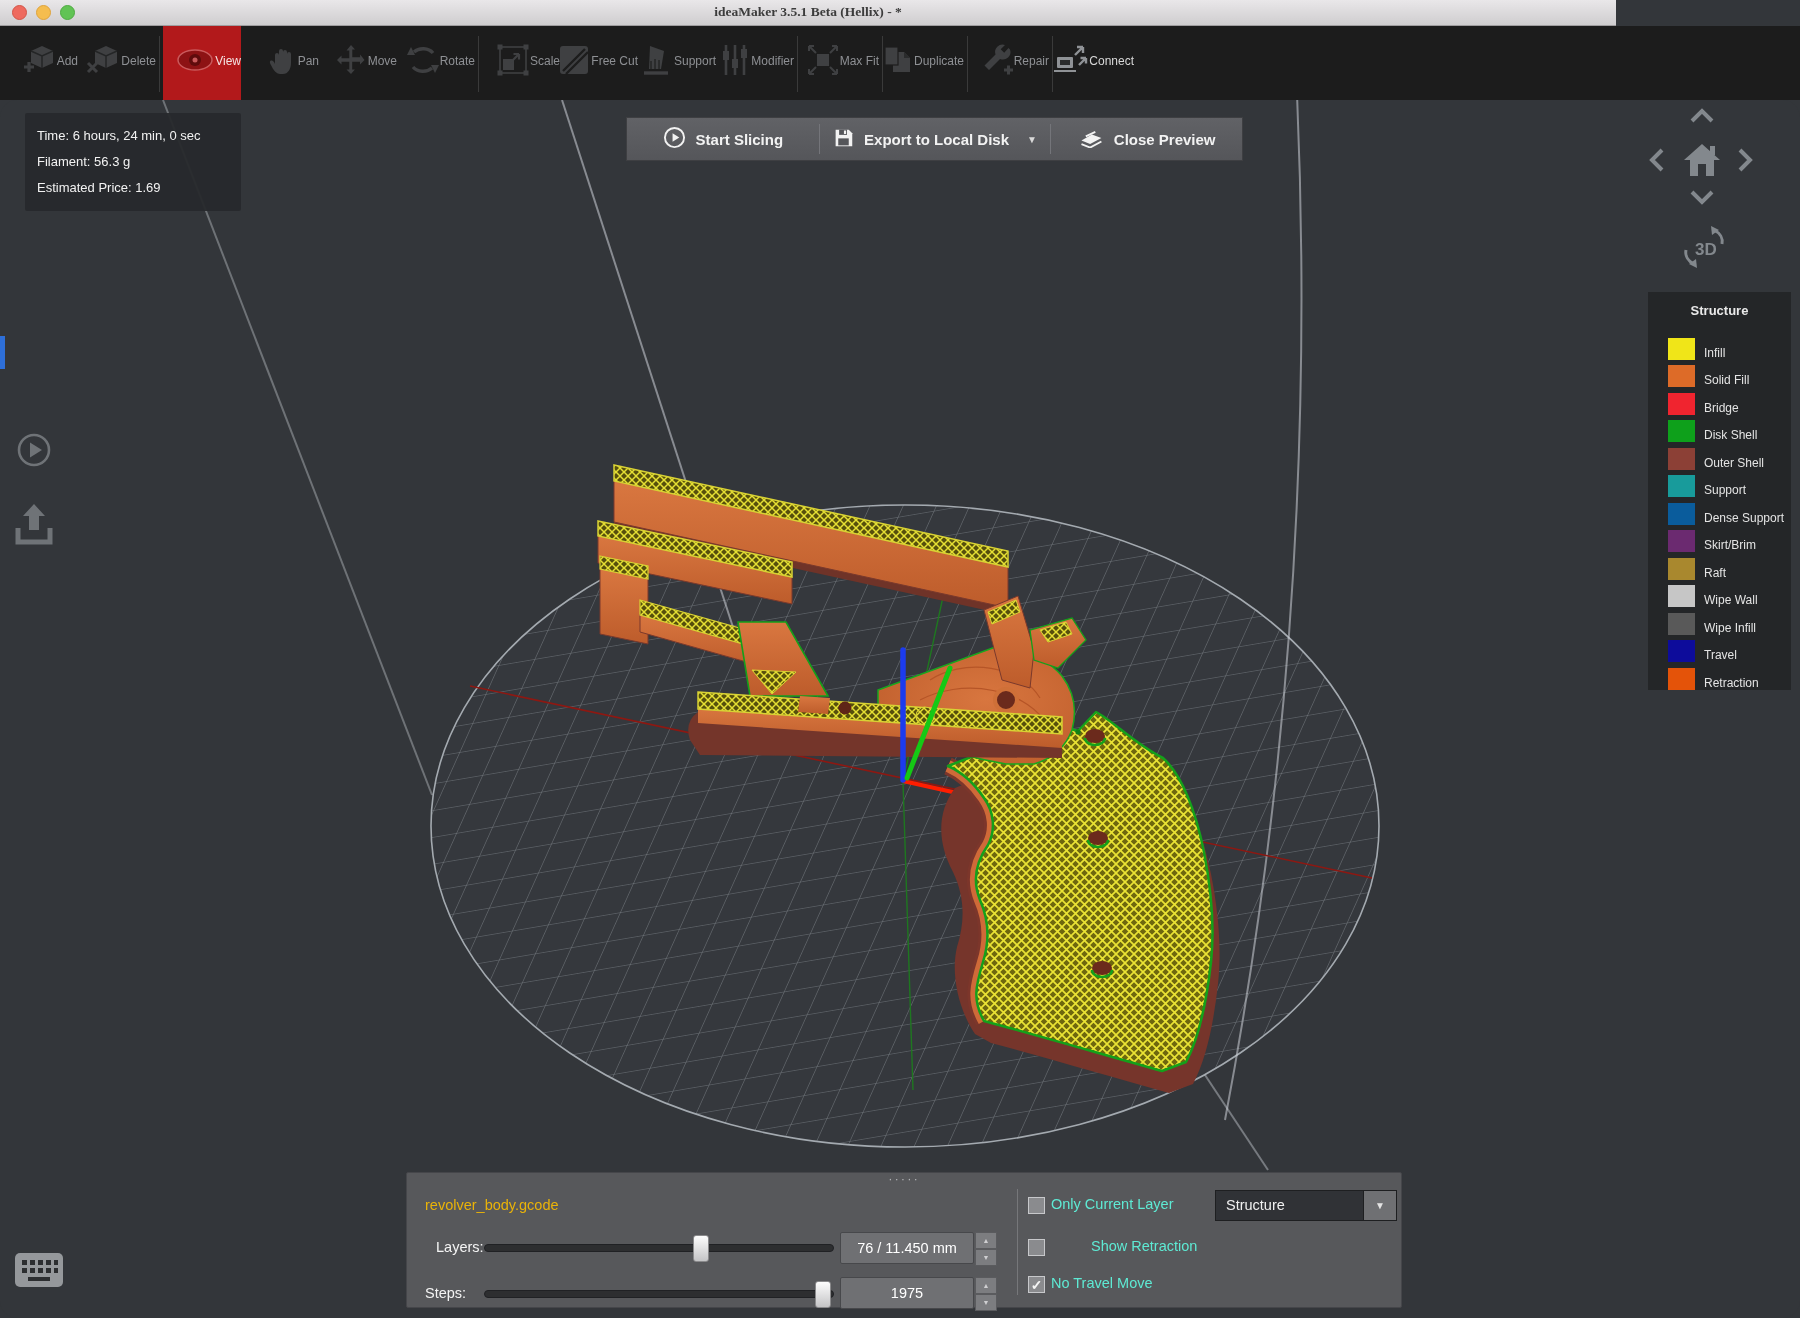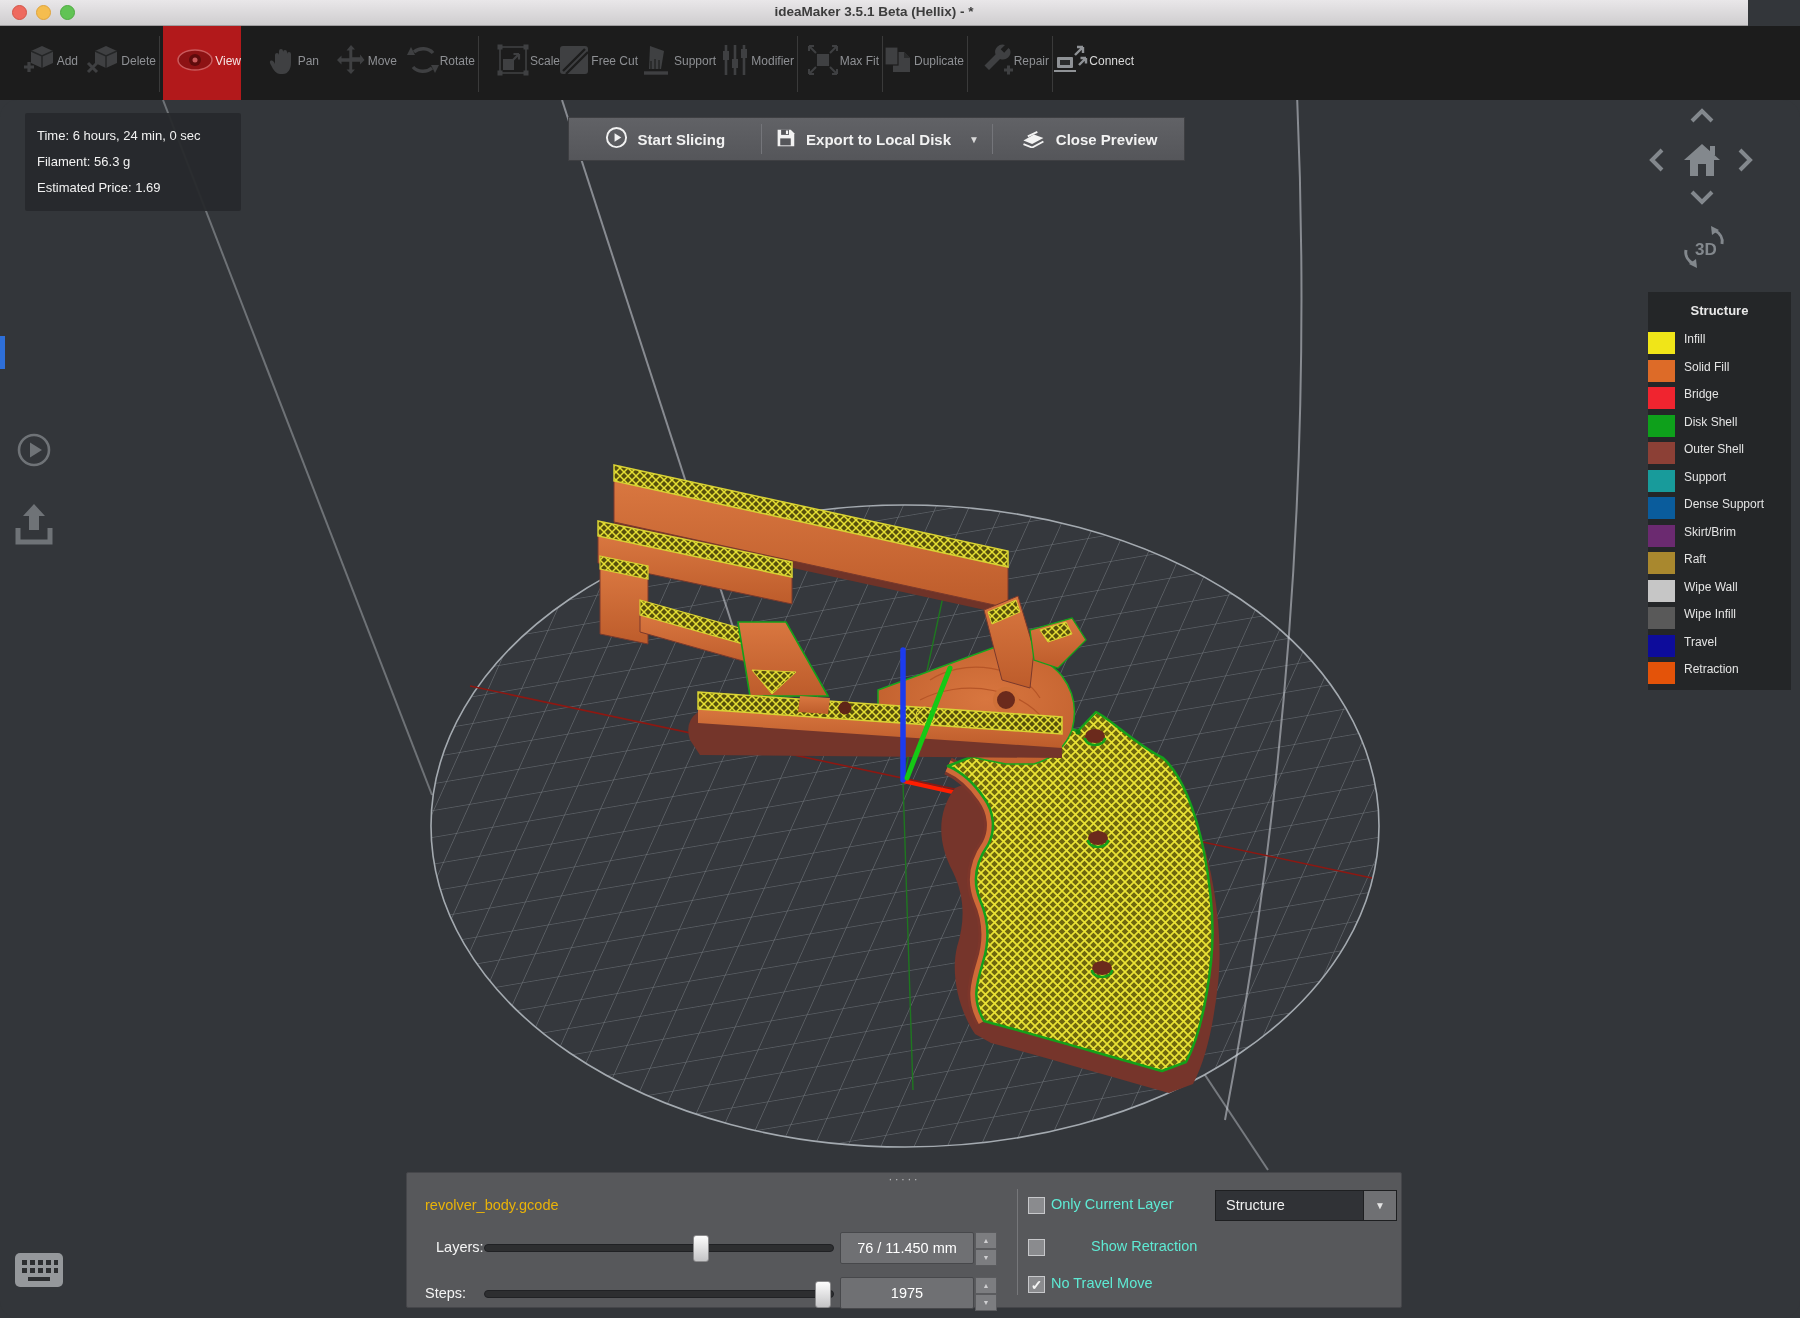--- a/index.html
+++ b/index.html
@@ -1,21 +1,21 @@
 <!DOCTYPE html>
 <html><head>
 <meta charset="utf-8">
 <style>
   * { margin:0; padding:0; box-sizing:border-box; }
   html,body { width:1800px; height:1318px; overflow:hidden; background:#33363a;
               font-family:"Liberation Sans", sans-serif; }
 
   
-  #titlebar { position:absolute; left:0; top:0; width:1748px; height:26px;
-    background:linear-gradient(#e9e7e9,#cfcdcf); border-bottom:1px solid #9f9d9f; z-index:40;}
+  #titlebar { position:absolute; left:0; top:0; width:1616px; height:26px;
+    background:linear-gradient(#e9e7e9,#cfcdcf); border-bottom:1px solid #9f9d9f; z-index:40;font-family:Liberation Serif, serif;}
   .tl { position:absolute; top:5px; width:15px; height:15px; border-radius:50%; }
   #titletext { position:absolute; left:0; right:0; top:4px; text-align:center;
     font-size:13.5px; font-weight:bold; color:#3c3c3c; }
 
   
   #toolbar { position:absolute; left:0; top:26px; width:1800px; height:74px;
     background:#1c1c1c; display:flex; align-items:stretch; z-index:40; }
   .tb-item { width:78px; display:flex; flex-direction:row; align-items:center;
     justify-content:flex-end; padding-bottom:6px; cursor:default; }
   .tb-item .tb-icon { height:40px; display:flex; align-items:center; justify-content:center; }
@@ -30,37 +30,37 @@
   #viewport { position:absolute; left:0; top:100px; width:1800px; height:1218px;
     background:#33363a; overflow:hidden;border-radius:17px; }
   #scene { position:absolute; left:0; top:-100px; }
 
   
   #stats { position:absolute; left:25px; top:13px; width:216px; background:rgba(39,41,44,.95);
     border-radius:2px; padding:10px 12px; z-index:5; }
   #stats div { color:#f2f2f2; font-size:13px; line-height:26px; white-space:nowrap; }
 
   
-  #actionbar { position:absolute; left:568px; top:17px; width:617px; height:44px;
+  #actionbar { position:absolute; left:626px; top:17px; width:617px; height:44px;
     background:linear-gradient(#616266,#55565a); border:1px solid #3e3f42; display:flex; z-index:5; }
   .ab-btn { display:flex; align-items:center; justify-content:center; gap:10px;
     color:#f2f2f2; font-size:15px; font-weight:bold; cursor:pointer; }
   .ab-sep { width:1px; background:#74757a; margin:6px 0; }
   .ab-caret { font-size:10px; color:#d9d9d9; margin-left:8px; }
 
   
   #nav { position:absolute; left:1630px; top:0; width:180px; height:185px; z-index:5; }
   #nav .n { position:absolute; }
 
   
   #legend { position:absolute; left:1648px; top:192px; width:143px; height:398px;
     background:#242628; z-index:5; }
   #legend h3 { color:#e9e9e9; font-size:13px; font-weight:bold; text-align:center;
     padding-top:11px; height:40px; }
-  .lg-row { display:flex; align-items:flex-start; height:27.5px; padding-left:0; }
+  .lg-row { display:flex; align-items:flex-end; height:27.5px; padding-left:20px; }
   .lg-swatch { width:27px; height:22px; flex:0 0 27px; }
   .lg-label { color:#e4e4e4; font-size:12px; margin-left:9px; white-space:nowrap; }
 
   
   .sidebtn { position:absolute; z-index:5; cursor:pointer; }
 
   
   #bottompanel { position:absolute; left:406px; top:1072px; width:996px; height:136px;
     background:#57585b; border:1px solid #45464a; border-radius:2px; z-index:6; }
   #drag-dots { position:absolute; left:0; right:0; top:0px; text-align:center;

